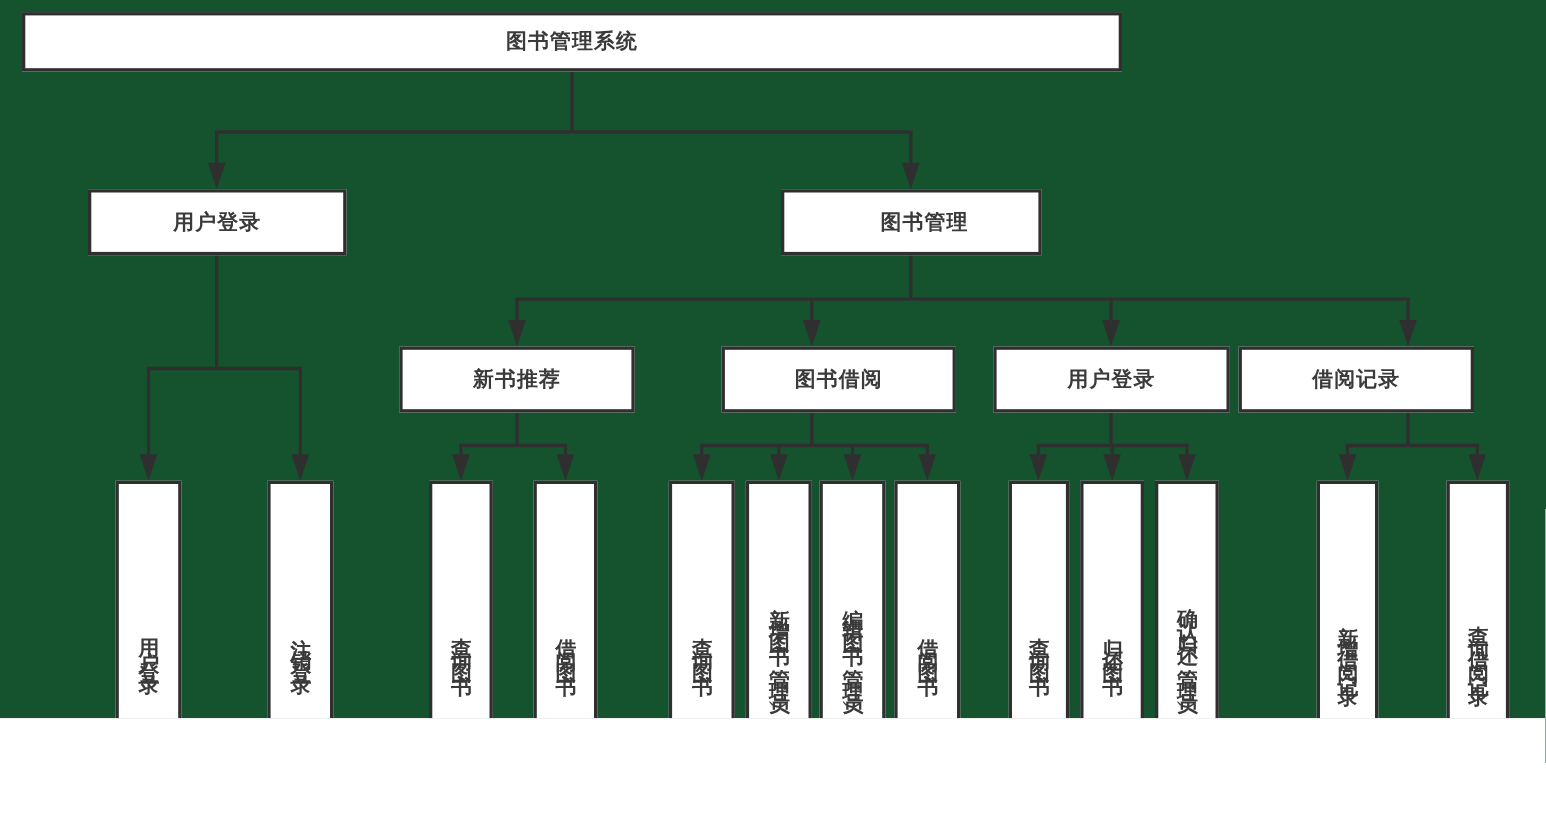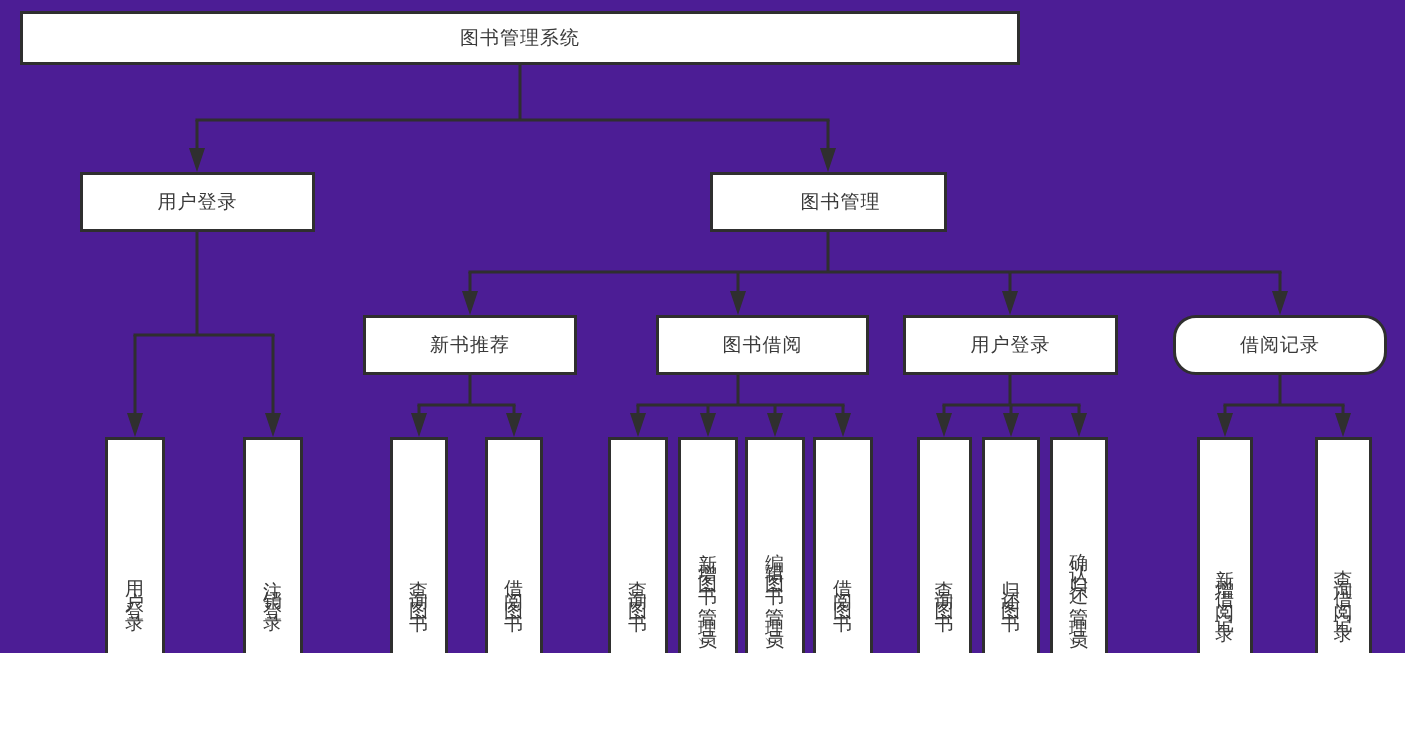--- a/index.html
+++ b/index.html
@@ -4,23 +4,24 @@
 <style>
   html, body {
     margin: 0;
     padding: 0;
     background: #ffffff;
   }
   .stage {
     position: relative;
     width: 1405px;
     height: 653px;
-    background: #4c1d95;
+    background: #14532d;
     font-family: "Liberation Sans", "DejaVu Sans", sans-serif;
     overflow: hidden;
+    font-weight: bold;
   }
   .connector-layer {
     position: absolute;
     left: 0;
     top: 0;
     width: 1405px;
     height: 747px;
     pointer-events: none;
   }
   .node-layer {
@@ -134,21 +135,21 @@
       </div>
       <div class="node horizontal" style="left: 363px; top: 315px; width: 214px; height: 60px; border-color: rgb(47, 47, 47);">
         <span style="color: rgb(58, 58, 58);">新书推荐</span>
       </div>
       <div class="node horizontal" style="left: 656px; top: 315px; width: 213px; height: 60px; border-color: rgb(47, 47, 47);">
         <span style="color: rgb(58, 58, 58);">图书借阅</span>
       </div>
       <div class="node horizontal" style="left: 903px; top: 315px; width: 215px; height: 60px; border-color: rgb(47, 47, 47);">
         <span style="color: rgb(58, 58, 58);">用户登录</span>
       </div>
-      <div class="node horizontal" style="left: 1173px; top: 315px; width: 214px; height: 60px; border-color: rgb(47, 47, 47); border-radius: 23px;">
+      <div class="node horizontal" style="left: 1126px; top: 315px; width: 214px; height: 60px; border-color: rgb(47, 47, 47);">
         <span style="color: rgb(58, 58, 58);">借阅记录</span>
       </div>
       <div class="node vertical" style="left: 105px; top: 437px; width: 60px; height: 300px; border-color: rgb(47, 47, 47);">
         <span style="color: rgb(58, 58, 58);">用户登录</span>
       </div>
       <div class="node vertical" style="left: 243px; top: 437px; width: 60px; height: 300px; border-color: rgb(47, 47, 47);">
         <span style="color: rgb(58, 58, 58);">注销登录</span>
       </div>
       <div class="node vertical" style="left: 390px; top: 437px; width: 58px; height: 300px; border-color: rgb(47, 47, 47);">
         <span style="color: rgb(58, 58, 58);">查询图书</span>

